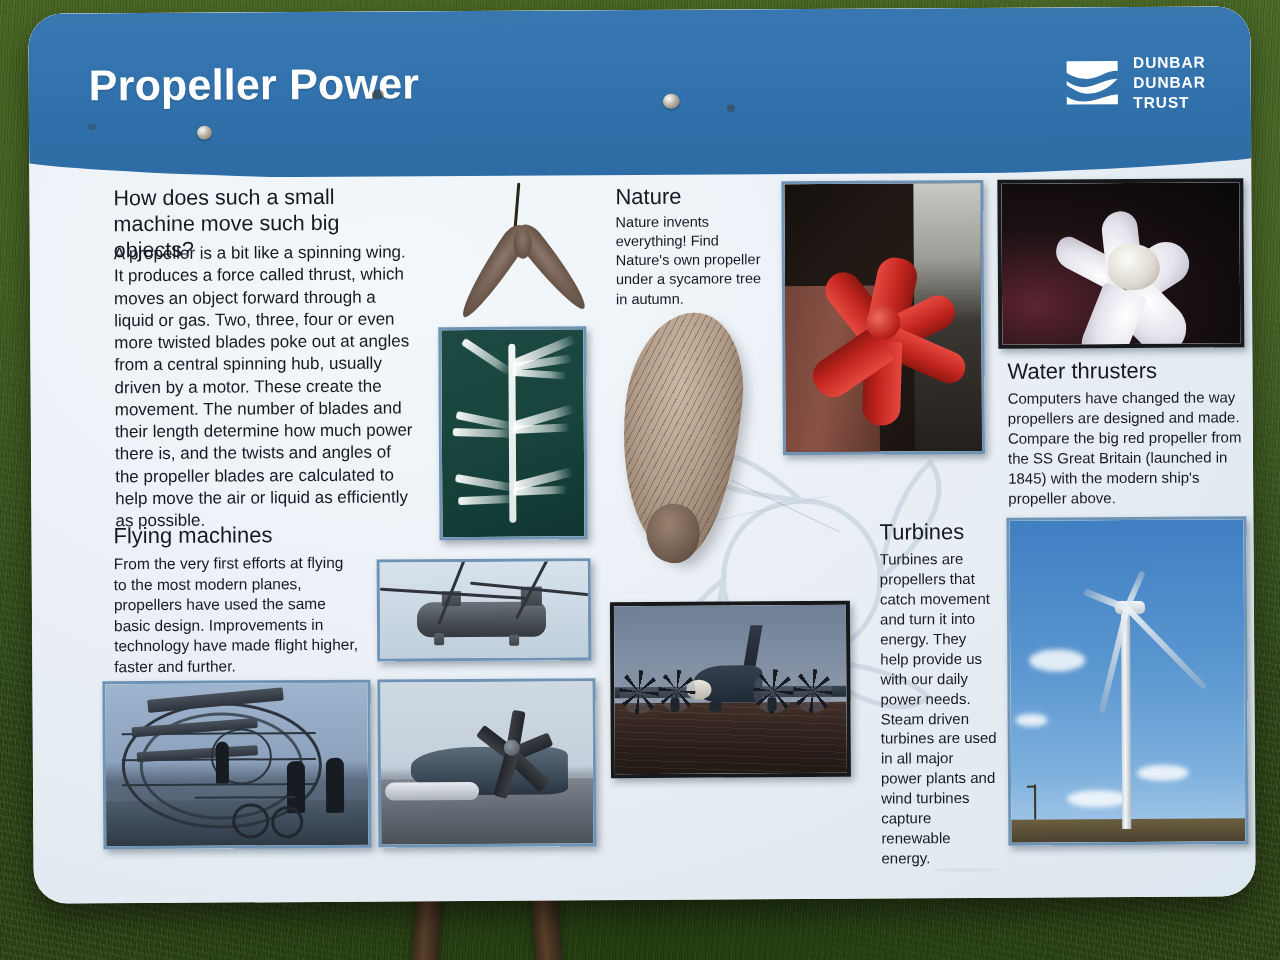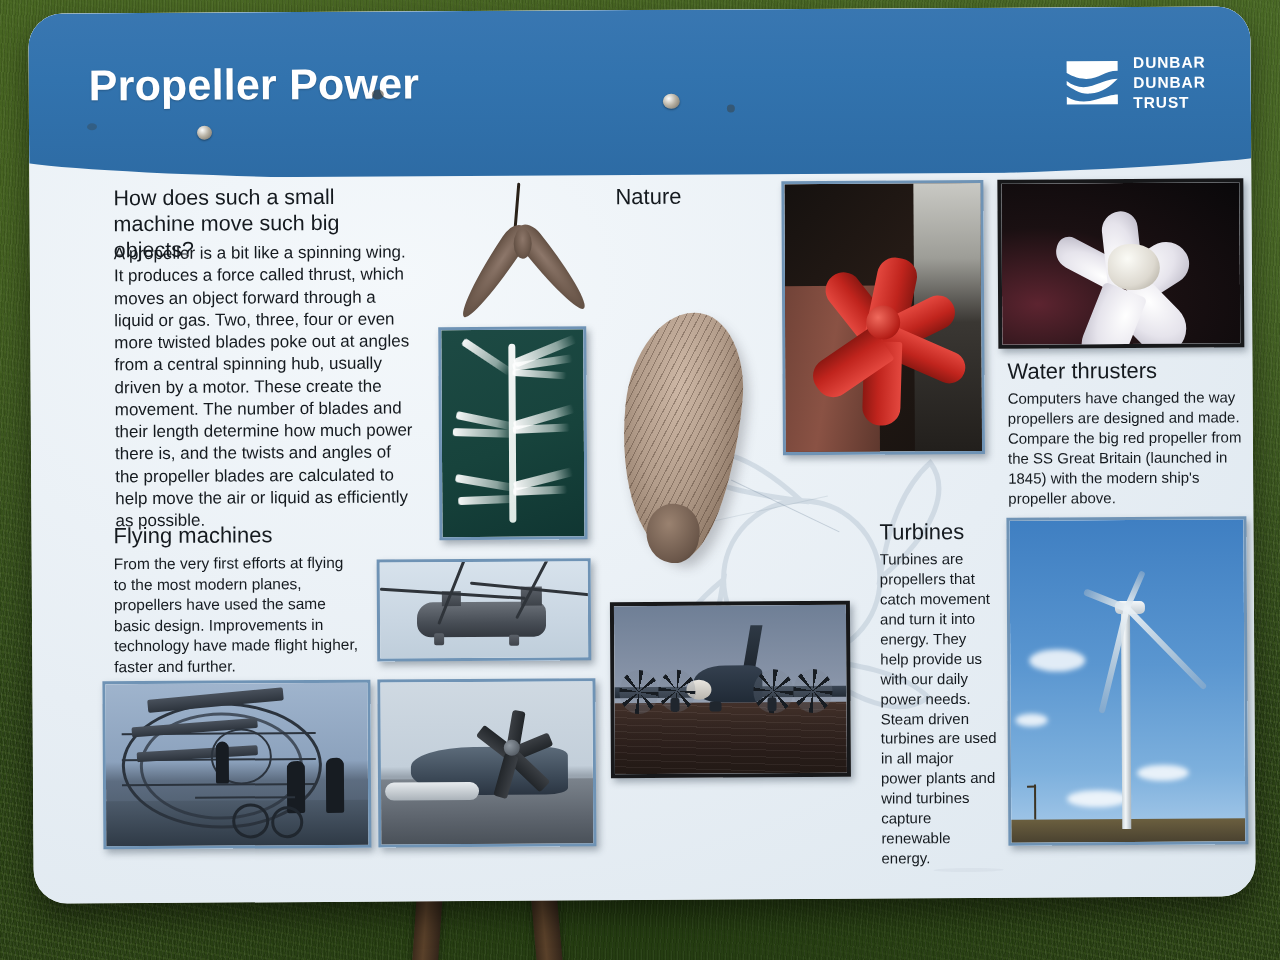--- a/index.html
+++ b/index.html
@@ -258,20 +258,21 @@
     <div class="dirt" style="left:698px;top:95px;width:8px;height:8px;opacity:.7;"></div>
     <div class="dirt" style="left:58px;top:110px;width:10px;height:7px;opacity:.5;"></div>
 
     <div class="lede t-intro-h">How does such a small machine move such big objects?</div>
     <div class="body t-intro-b">A propeller is a bit like a spinning wing. It produces a force called thrust, which moves an object forward through a liquid or gas. Two, three, four or even more twisted blades poke out at angles from a central spinning hub, usually driven by a motor. These create the movement. The number of blades and their length determine how much power there is, and the twists and angles of the propeller blades are calculated to help move the air or liquid as efficiently as possible.</div>
 
     <div class="hdg t-fly-h">Flying machines</div>
     <div class="body t-fly-b">From the very first efforts at flying to the most modern planes, propellers have used the same basic design. Improvements in technology have made flight higher, faster and further.</div>
 
     <div class="hdg t-nat-h">Nature</div>
+    <div class="body t-nat-b">Nature invents everything! Find Nature's own propeller under a sycamore tree in autumn.</div>
 
     <div class="hdg t-wat-h">Water thrusters</div>
     <div class="body t-wat-b">Computers have changed the way propellers are designed and made. Compare the big red propeller from the SS Great Britain (launched in 1845) with the modern ship's propeller above.</div>
 
     <div class="hdg t-tur-h">Turbines</div>
     <div class="body t-tur-b">Turbines are propellers that catch movement and turn it into energy. They help provide us with our daily power needs. Steam driven turbines are used in all major power plants and wind turbines capture renewable energy.</div>
 
     <div class="seed-pair">
       <div class="seed-stem" style="left:88px;top:0;width:3px;height:46px;transform:rotate(5deg);"></div>
       <div class="seed-wing" style="left:84px;top:44px;width:24px;height:108px;border-radius:45% 55% 48% 52%/18% 16% 84% 82%;transform:rotate(34deg);"></div>

